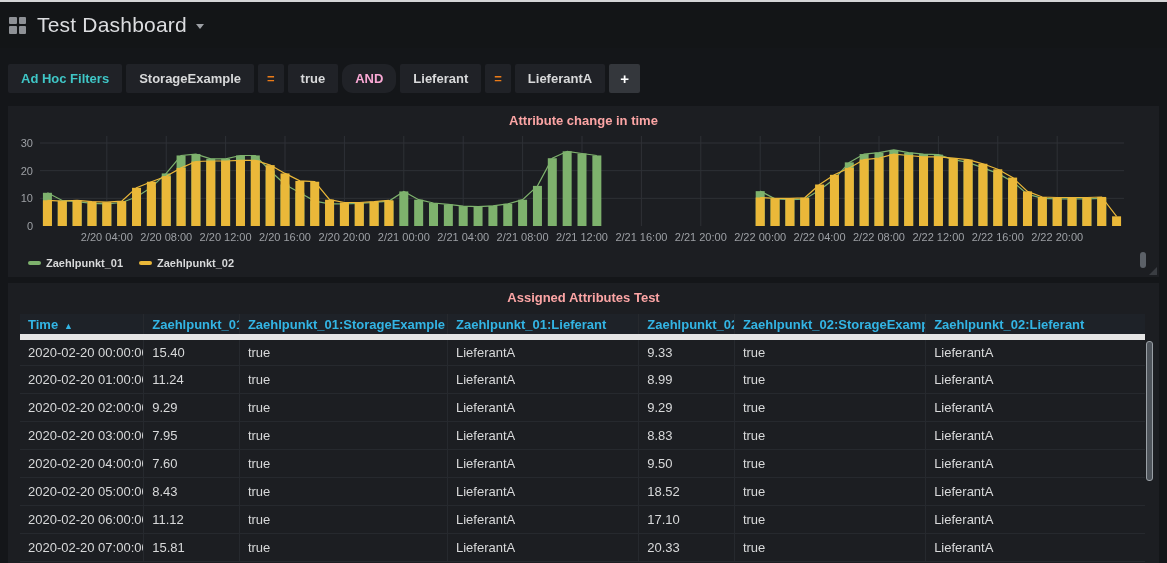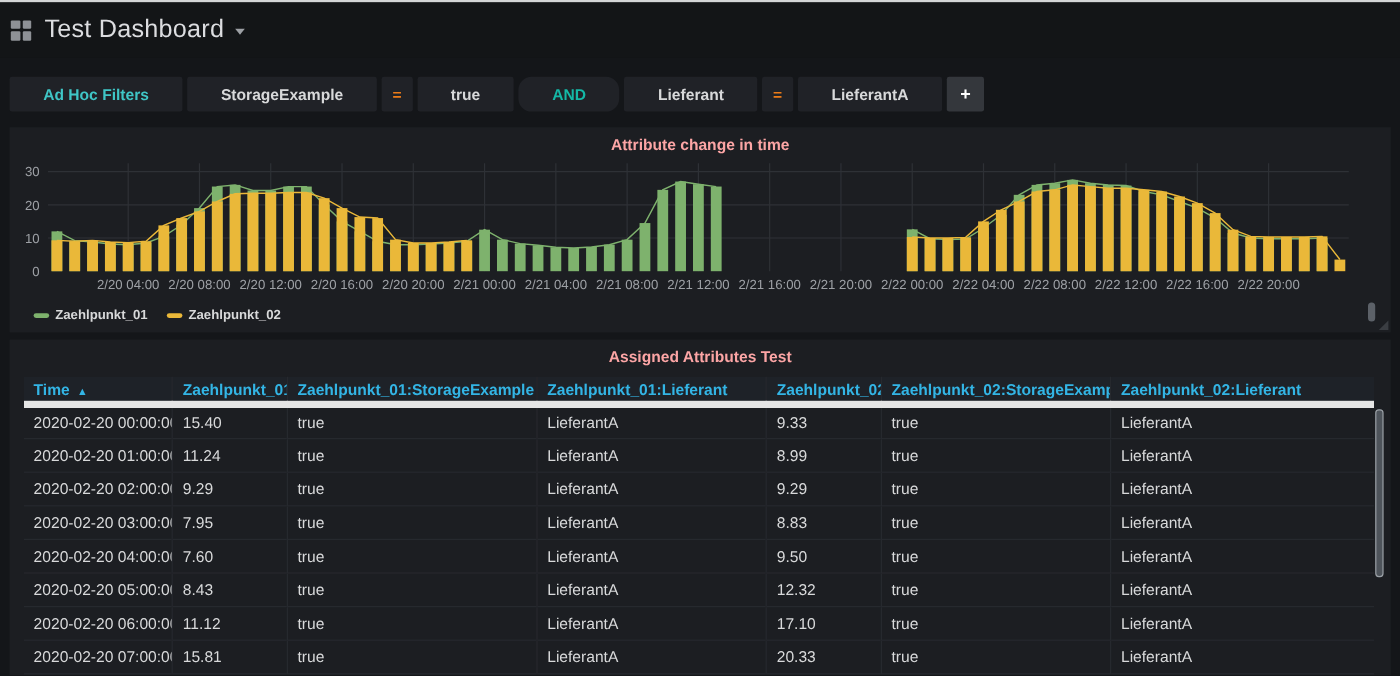--- a/index.html
+++ b/index.html
@@ -16,25 +16,25 @@
   .navbar { height:46px; display:flex; align-items:center; padding-left:9px; background:#131517; }
   .grid-icon { width:17px; height:17px; display:grid; grid-template-columns:1fr 1fr; gap:2px; cursor:pointer; }
   .grid-icon i { background:#8e9196; border-radius:1px; }
   .dash-title-wrap { display:flex; align-items:center; margin-left:11px; cursor:pointer; }
   .dash-title { font-size:21px; color:#dcdde0; letter-spacing:.2px; }
   .caret-down { width:0; height:0; border-left:4px solid transparent; border-right:4px solid transparent;
     border-top:5px solid #9da0a5; margin-left:9px; margin-top:3px; }
 
   
   .submenu { display:flex; align-items:center; gap:4px; padding:0 0 0 8px; margin-top:16px; height:29px; }
-  .seg { display:flex; align-items:center; height:29px; padding:0 28px; background:#202227;
+  .seg { display:flex; align-items:center; height:29px; padding:0 13px; background:#202227;
     border-radius:2px; font-size:13px; font-weight:bold; color:#d8d9da; cursor:pointer; white-space:nowrap; }
   .seg.label-seg { color:#3fc6c6; }
   .seg.operator  { color:#eb7b18; padding:0 9px; }
-  .seg.condition { color:#14b8a6;border-radius:11px; }
+  .seg.condition { color:#f9a8d4;border-radius:11px; }
   .seg.add { background:#34373c; color:#ffffff; font-size:15px; font-weight:bold; padding:0 11px; }
 
   
   .panel { position:absolute; left:8px; width:1151px; background:#1c1e22; }
   .panel-title { text-align:center; font-size:13px; font-weight:bold; color:#fca5a5;
     padding-top:7px; height:25px; cursor:pointer; }
   .chart-panel { top:106px; height:171px; }
   .table-panel { top:283px; height:280px; overflow:hidden; }
 
   
@@ -340,21 +340,21 @@
             <td>LieferantA</td>
             <td>9.50</td>
             <td>true</td>
             <td>LieferantA</td>
           </tr>
           <tr>
             <td>2020-02-20 05:00:00</td>
             <td>8.43</td>
             <td>true</td>
             <td>LieferantA</td>
-            <td>12.32</td>
+            <td>18.52</td>
             <td>true</td>
             <td>LieferantA</td>
           </tr>
           <tr>
             <td>2020-02-20 06:00:00</td>
             <td>11.12</td>
             <td>true</td>
             <td>LieferantA</td>
             <td>17.10</td>
             <td>true</td>

